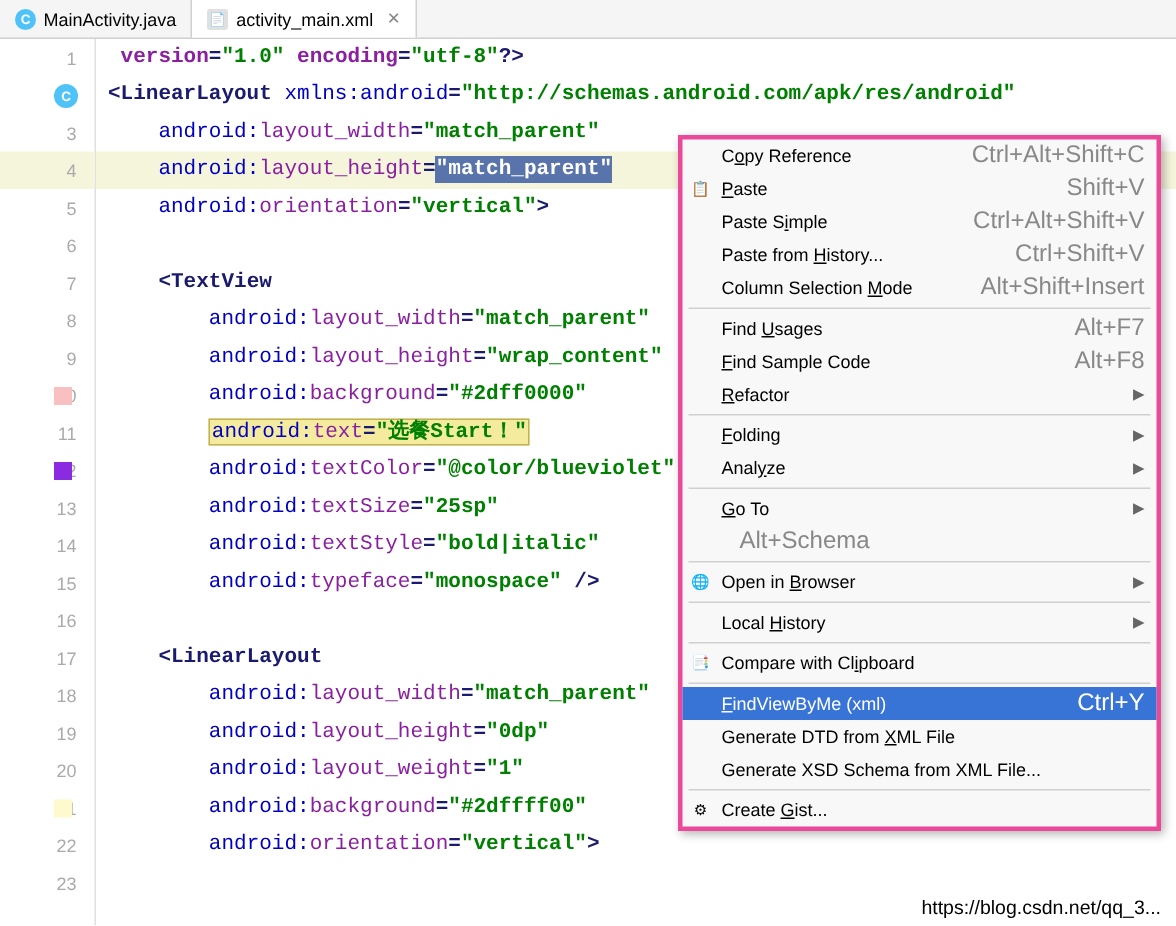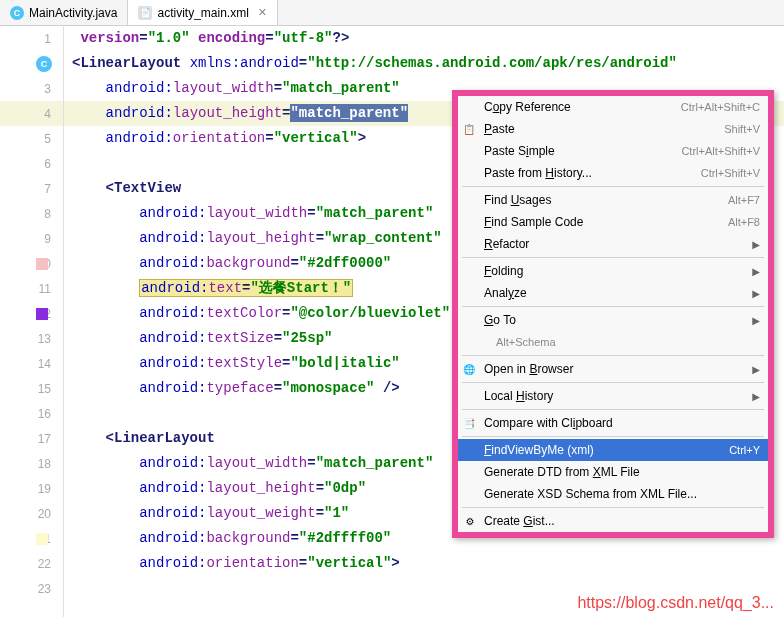--- a/index.html
+++ b/index.html
@@ -16,33 +16,33 @@
     .gutter-icon { position: absolute; left: 36px; width: 16px; height: 16px; border-radius: 50%; }
     .gutter-mark { position: absolute; left: 36px; width: 12px; height: 12px; }
     .editor { flex: 1; font-family: "Courier New", monospace; font-size: 14px; line-height: 25px; position: relative; }
     .code-line { height: 25px; white-space: pre; padding-left: 8px; }
     .code-line.hl { background: #f5f5dc; }
     .tag { color: #1a1a6e; font-weight: bold; }
     .attr { color: #8a1fa0; }
     .ns { color: #0000c0; }
     .val { color: #008000; font-weight: bold; }
     .sel-bg { background: #5974ab; color: #fff; padding: 1px 0; }
-    .context-menu { position: absolute; top: 90px; left: 452px; width: 322px; background: #f8f8f8; border: 6px solid #ec4899; box-shadow: 2px 2px 6px rgba(0,0,0,0.3); font-size: 12px; }
+    .context-menu { position: absolute; top: 90px; left: 452px; width: 322px; background: #f8f8f8; border: 3px solid #ec4899; box-shadow: 2px 2px 6px rgba(0,0,0,0.3); font-size: 12px; }
     .menu-item { display: flex; align-items: center; height: 22px; padding: 0 8px 0 26px; cursor: pointer; position: relative; }
     .menu-item.selected { background: #3874d6; color: #fff; }
     .menu-item.disabled { color: #aaa; }
     .menu-label { flex: 1; }
-    .menu-shortcut { color: #888; font-size: 11px; margin-left: 12px; }
+    .menu-shortcut { color: #888; font-size: 16px; margin-left: 12px; }
     .menu-item.selected .menu-shortcut { color: #fff; }
     .menu-arrow { color: #666; font-size: 10px; }
     .menu-sep { height: 1px; background: #d0d0d0; margin: 2px 4px; }
     .menu-icon { position: absolute; left: 5px; width: 14px; height: 14px; display: flex; align-items: center; justify-content: center; font-size: 10px; }
     .underline { text-decoration: underline; }
     .hl-box { background: #f5eb9e; border: 1px solid #c0b050; padding: 0 1px; }
-    .watermark { position: absolute; bottom: 5px; right: 10px; color: #ef4444; font-size: 16px; font-family: sans-serif; }
+    .watermark { position: absolute; bottom: 5px; right: 10px; color: #000000; font-size: 13px; font-family: sans-serif; }
   </style>
 </head>
 <body>
 
 <div class="tabs">
   <div class="tab">
     <span class="tab-icon c">C</span>
     <span>MainActivity.java</span>
   </div>
   <div class="tab active">
@@ -167,20 +167,24 @@
       <span class="menu-shortcut">Shift+V</span>
     </div>
     <div class="menu-item">
       <span class="menu-label">Paste S<span class="underline">i</span>mple</span>
       <span class="menu-shortcut">Ctrl+Alt+Shift+V</span>
     </div>
     <div class="menu-item">
       <span class="menu-label">Paste from <span class="underline">H</span>istory...</span>
       <span class="menu-shortcut">Ctrl+Shift+V</span>
     </div>
+    <div class="menu-item">
+      <span class="menu-label">Column Selection <span class="underline">M</span>ode</span>
+      <span class="menu-shortcut">Alt+Shift+Insert</span>
+    </div>
     <div class="menu-sep"></div>
     <div class="menu-item">
       <span class="menu-label">Find <span class="underline">U</span>sages</span>
       <span class="menu-shortcut">Alt+F7</span>
     </div>
     <div class="menu-item">
       <span class="menu-label"><span class="underline">F</span>ind Sample Code</span>
       <span class="menu-shortcut">Alt+F8</span>
     </div>
     <div class="menu-item">

